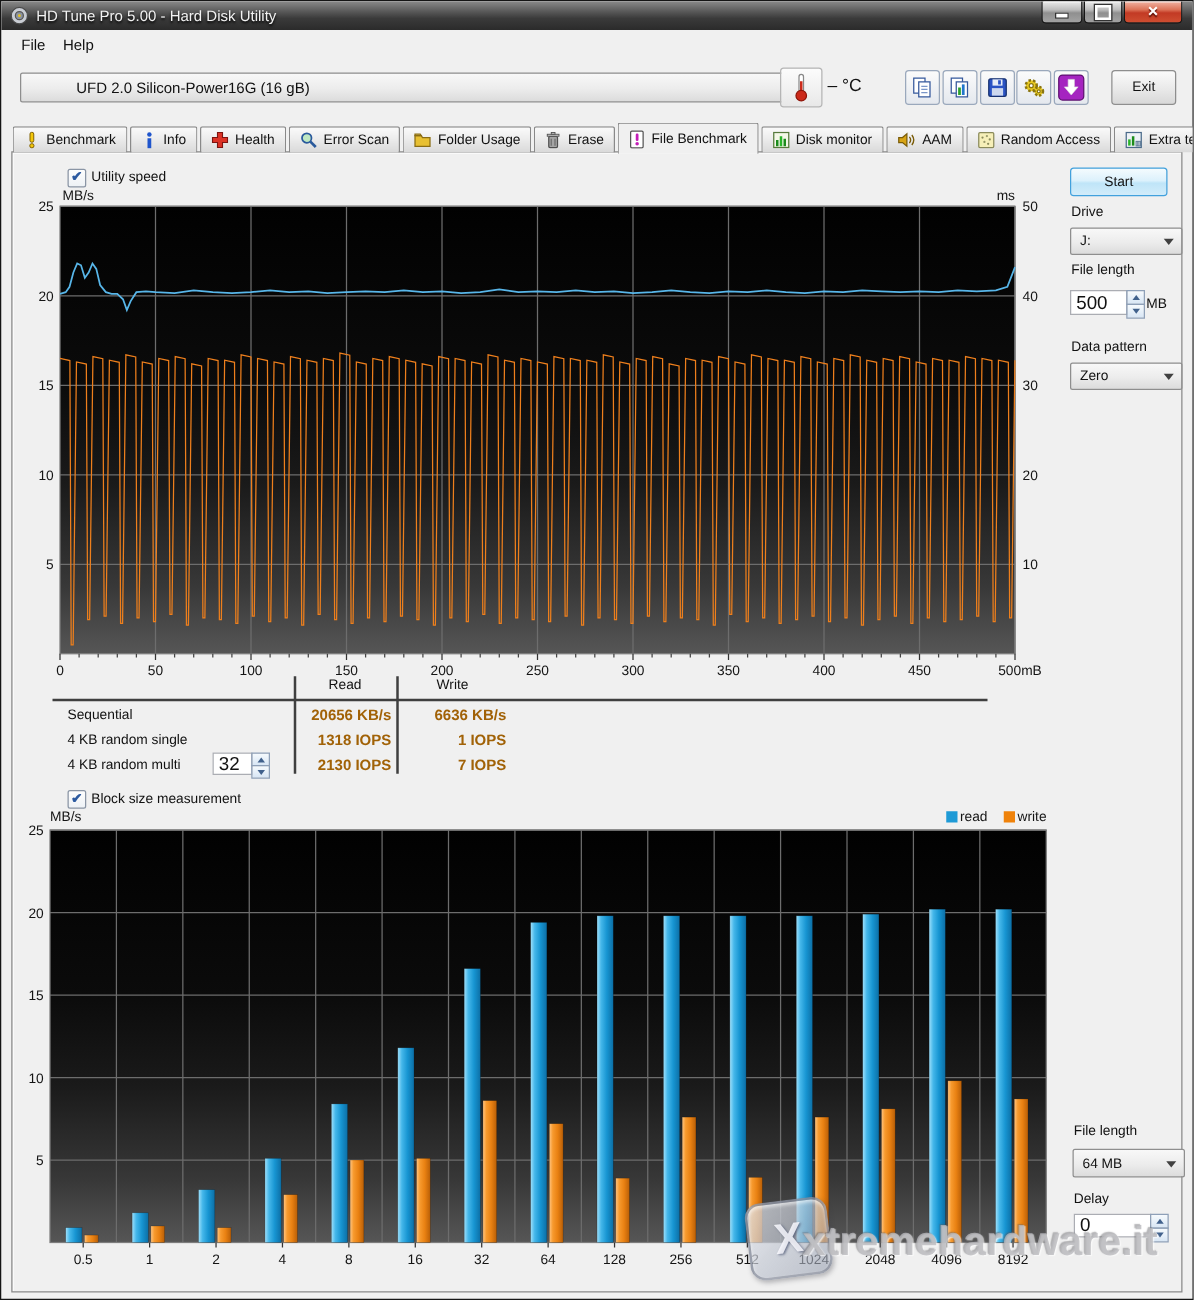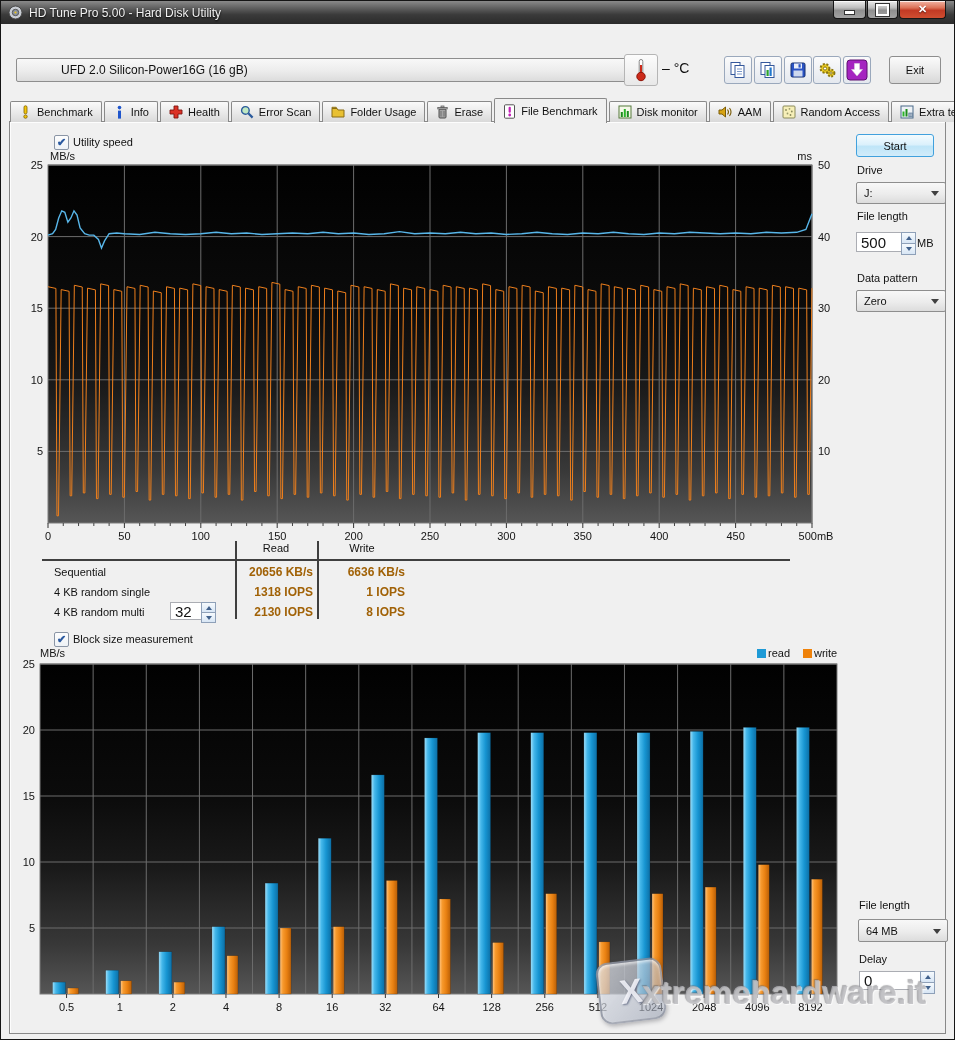--- a/index.html
+++ b/index.html
@@ -106,20 +106,24 @@
         </div>
       <div class="winbtn max">
           <div class="glyph-max"></div>
         </div>
       <div class="winbtn close">
           <span class="glyph-close">✕</span>
         </div>
     </div>
   </div>
 
+  <div class="menubar">
+    <span class="menuitem">File</span>
+    <span class="menuitem">Help</span>
+  </div>
 
   <div class="toolbar">
     <div class="dd device-dd">
       <span>UFD 2.0 Silicon-Power16G (16 gB)</span>
       <span class="arr"></span>
     </div>
     <div class="thermo-btn">
       <svg width="12" height="24" viewBox="0 0 12 24">
         <rect x="4.2" y="1.5" width="3.6" height="14" rx="1.8" fill="#fff" stroke="#888"></rect>
         <rect x="5" y="7" width="2" height="9" fill="#cc2a1a"></rect>
@@ -423,21 +427,21 @@
         <input class="inp" style="left: 160px; top: 480px; width: 22px; height: 16px;" value="32">
         <div class="spin" style="left:191px;top:480px;">
           <div class="sb" style="height:9px">
               <div class="tri-up"></div>
             </div>
           <div class="sb" style="height:9px">
               <div class="tri-dn"></div>
             </div>
         </div>
         <span class="trval" style="left:227px;top:483px;width:76px;">2130 IOPS</span>
-        <span class="trval" style="left:309px;top:483px;width:86px;">8 IOPS</span>
+        <span class="trval" style="left:309px;top:483px;width:86px;">7 IOPS</span>
       </div>
     </div>
 
     <div class="chk" style="left:44px;top:510px;">✔</div>
     <span class="lbl" style="left:63px;top:511px;">Block size measurement</span>
 
     <svg style="position:absolute;left:2px;top:525px;" width="845" height="374" viewBox="0 0 845 374">
       <defs>
         <linearGradient id="cbg2" x1="0" y1="0" x2="0" y2="1">
           <stop offset="0" stop-color="#010101"></stop>

